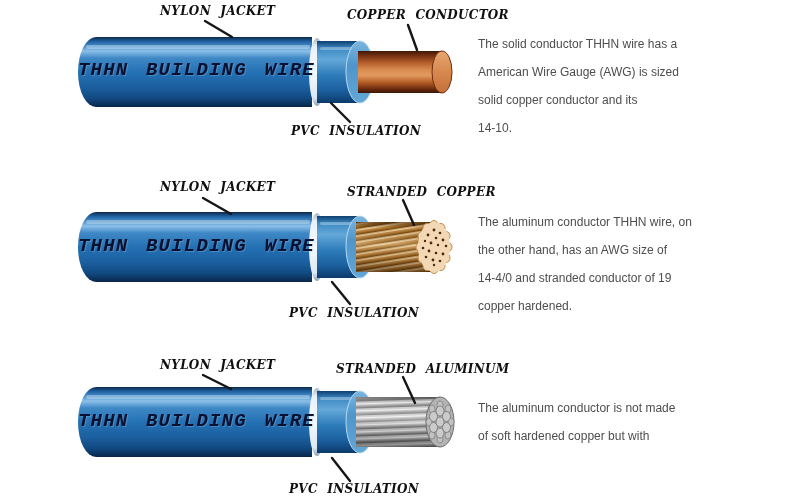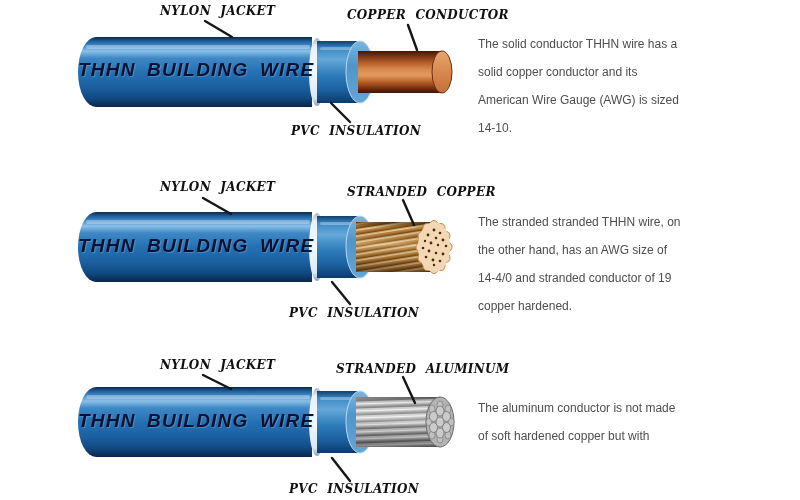--- a/index.html
+++ b/index.html
@@ -7,21 +7,21 @@
           font-family:"Liberation Sans","DejaVu Sans",sans-serif;}
   .wire-group{position:absolute;left:0;width:800px;}
   .g1{top:0;height:175px;}
   .g2{top:175px;height:175px;}
   .g3{top:350px;height:150px;}
   .art{position:absolute;left:0;top:0;}
   .lbl{position:absolute;font-family:"DejaVu Serif","Liberation Serif",serif;
        font-style:italic;font-weight:bold;font-size:12px;letter-spacing:.3px;
        word-spacing:5px;color:#101010;white-space:nowrap;}
   .print{position:absolute;left:78px;width:235px;text-align:left;
-         font-family:Liberation Sans, sans-serif;font-style:italic;font-weight:bold;
+         font-family:Liberation Mono, monospace;font-style:italic;font-weight:bold;
          font-size:19px;letter-spacing:1.2px;word-spacing:5px;color:#0a1030;
          text-shadow:1px 1px 1px rgba(150,200,240,.35);white-space:nowrap;}
   .desc{position:absolute;left:478px;width:320px;font-size:12px;line-height:28px;color:#4d4d4d;}
 </style>
 </head>
 <body>
 
 <svg width="0" height="0" style="position:absolute">
   <defs>
     <linearGradient id="jacketGrad" x1="0" y1="0" x2="0" y2="1">
@@ -126,22 +126,22 @@
         <line x1="408" y1="25" x2="417" y2="50"></line>
         <line x1="331" y1="103" x2="350" y2="122"></line>
       </g>
     </svg>
     <div class="lbl" style="left:160px;top:4px">NYLON JACKET</div>
     <div class="lbl" style="left:347px;top:8px">COPPER CONDUCTOR</div>
     <div class="lbl" style="left:291px;top:124px">PVC INSULATION</div>
     <div class="print" style="top:59px">THHN BUILDING WIRE</div>
     <div class="desc" style="top:30px">
       <div>The solid conductor THHN wire has a</div>
+      <div>American Wire Gauge (AWG) is sized</div>
       <div>solid copper conductor and its</div>
-      <div>American Wire Gauge (AWG) is sized</div>
       <div>14-10.</div>
     </div>
   </section>
 
   <section class="wire-group g2">
     <svg class="art" width="800" height="175">
       <g>
         <ellipse cx="96" cy="72" rx="18" ry="35" fill="url(#jacketGrad)"></ellipse>
         <rect x="96" y="37" width="216" height="70" fill="url(#jacketGrad)"></rect>
         <rect x="86" y="45" width="224" height="4" rx="2" fill="#ffffff" opacity="0.33"></rect>
@@ -194,21 +194,21 @@
         <line x1="203" y1="23" x2="231" y2="39"></line>
         <line x1="403" y1="25" x2="414" y2="50"></line>
         <line x1="332" y1="107" x2="350" y2="129"></line>
       </g>
     </svg>
     <div class="lbl" style="left:160px;top:5px">NYLON JACKET</div>
     <div class="lbl" style="left:347px;top:10px">STRANDED COPPER</div>
     <div class="lbl" style="left:289px;top:131px">PVC INSULATION</div>
     <div class="print" style="top:60px">THHN BUILDING WIRE</div>
     <div class="desc" style="top:33px">
-      <div>The stranded stranded THHN wire, on</div>
+      <div>The aluminum conductor THHN wire, on</div>
       <div>the other hand, has an AWG size of</div>
       <div>14-4/0 and stranded conductor of 19</div>
       <div>copper hardened.</div>
     </div>
   </section>
 
   <section class="wire-group g3">
     <svg class="art" width="800" height="150">
       <g>
         <ellipse cx="96" cy="72" rx="18" ry="35" fill="url(#jacketGrad)"></ellipse>

